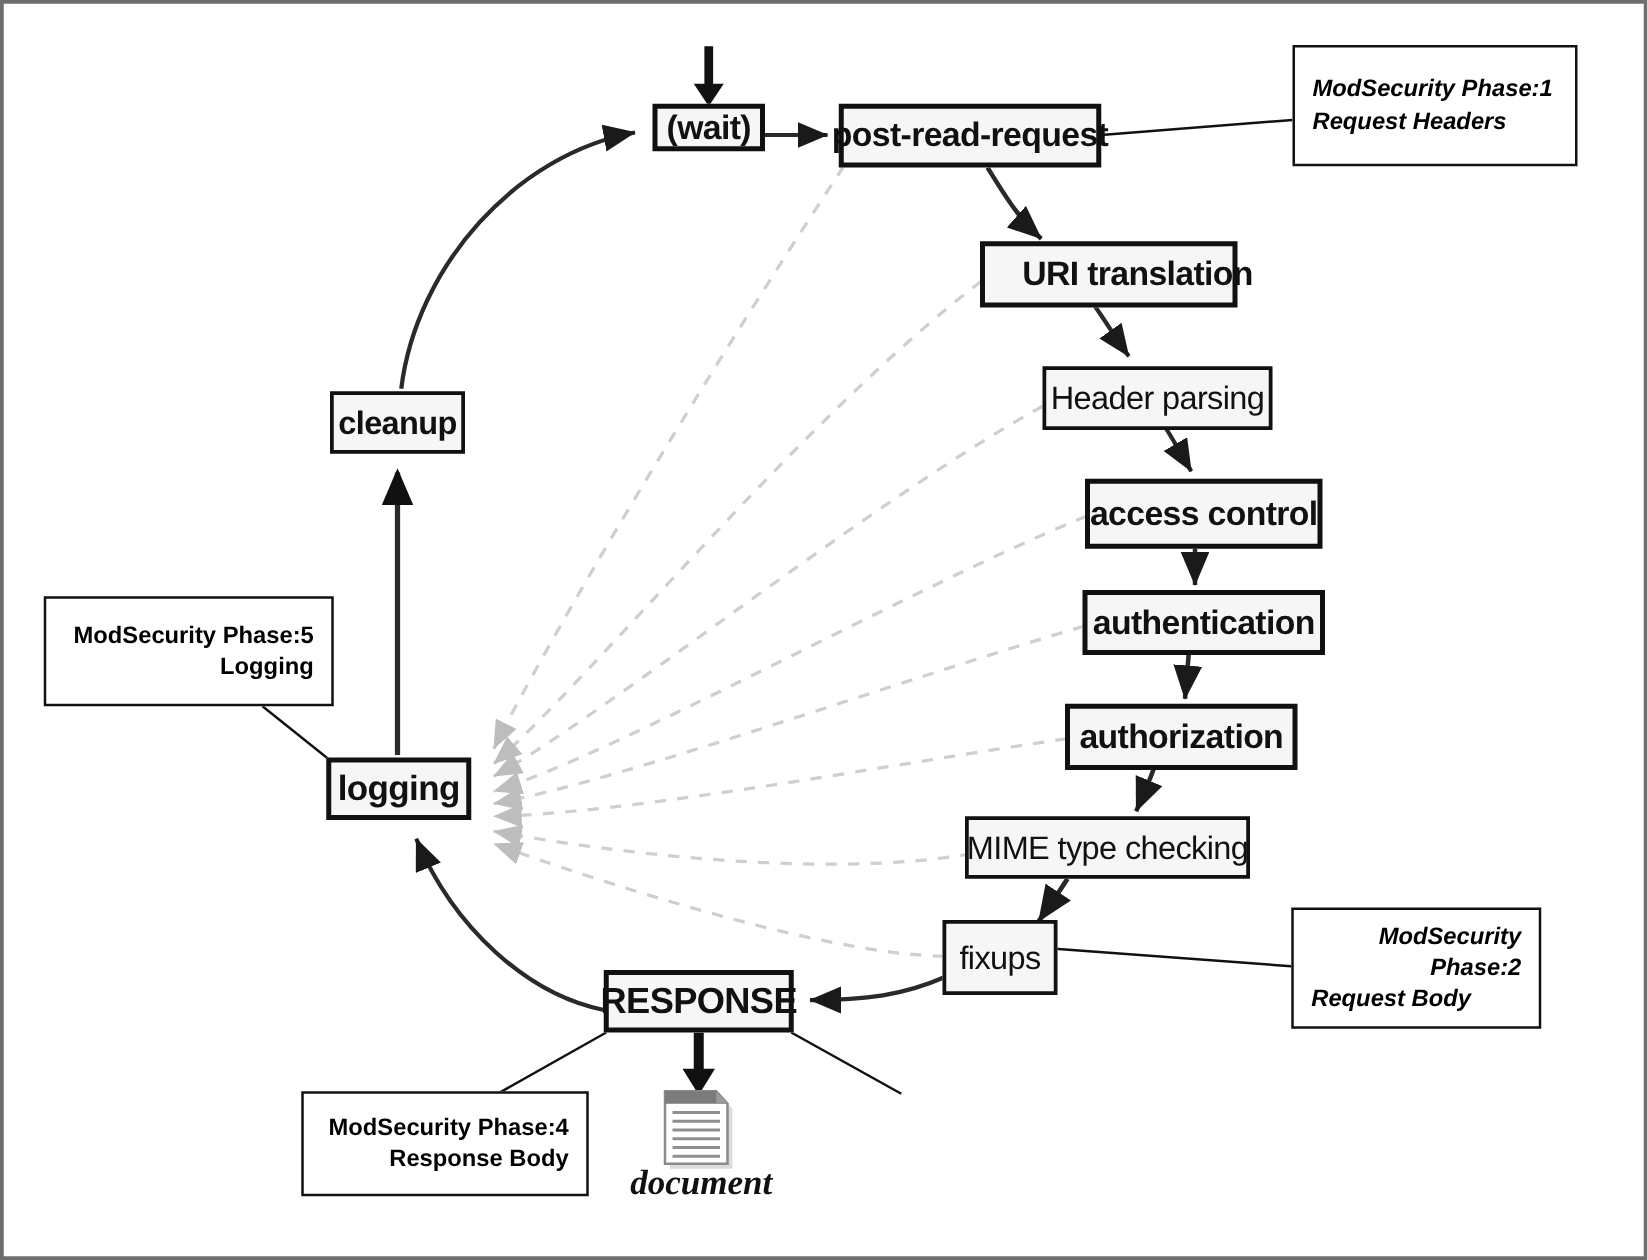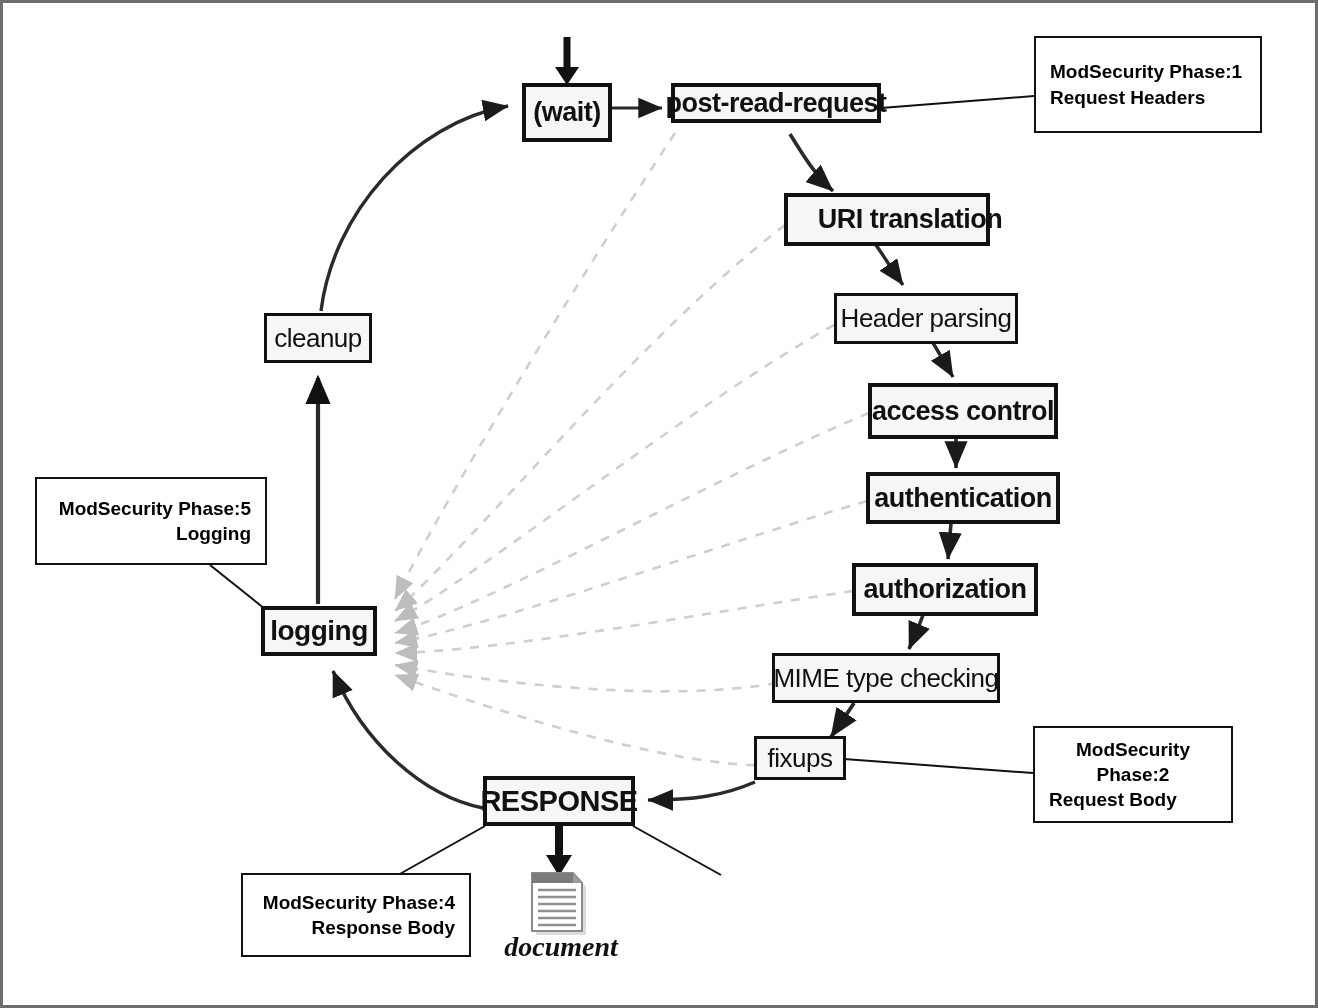--- a/index.html
+++ b/index.html
@@ -21,39 +21,39 @@
     border:4px solid #111111;
     display:flex;align-items:center;justify-content:center;
     color:#111111;
     font-family:"Liberation Sans",sans-serif;
     font-weight:bold;
     font-stretch:condensed;
     letter-spacing:-0.5px;
     white-space:nowrap;
     z-index:5;
   }
-  .node.thin{border-width:3px;font-weight:normal;}
+  .node.thin{border-width:3px;font-weight:bold;}
   .node.thin-b{border-width:3px;font-weight:bold;}
   
   .callout{
     position:absolute;
     box-sizing:border-box;
     background:#ffffff;
     border:2px solid #111111;
     display:flex;flex-direction:column;justify-content:center;
     padding:6px 14px;
     font-family:"Liberation Sans",sans-serif;
     font-weight:bold;
     font-size:19px;
     line-height:1.32;
     color:#000000;
     z-index:6;
   }
   .callout.right-align{text-align:right;align-items:flex-end;}
-  .callout.left-align{text-align:center;align-items:flex-start;}
+  .callout.left-align{text-align:right;align-items:flex-start;font-style:italic;}
   
   #doc-icon{position:absolute;z-index:5;}
   #doc-label{
     position:absolute;z-index:6;
     font-family:"Liberation Serif",serif;
     font-weight:bold;font-style:italic;
     font-size:28px;color:#111111;
     white-space:nowrap;text-align:center;
   }
 </style>
@@ -122,25 +122,25 @@
 
     <g stroke="#111111" stroke-width="2" fill="none">
       <line x1="878" y1="105" x2="1031" y2="93"></line>
       <line x1="841" y1="756" x2="1030" y2="770"></line>
       <line x1="630" y1="823" x2="718" y2="872"></line>
       <line x1="482" y1="823" x2="395" y2="872"></line>
       <line x1="207" y1="562" x2="262" y2="606"></line>
     </g>
   </svg>
 
-  <div class="node" style="left:519px;top:80px;width:90px;height:59px;font-size:27px;">
+  <div class="node" style="left:519px;top:80px;width:90px;height:38px;font-size:27px;">
     <span>(wait)</span>
   </div>
 
-  <div class="node" style="left:668px;top:80px;width:210px;height:40px;font-size:27px;">
+  <div class="node" style="left:668px;top:80px;width:210px;height:51px;font-size:27px;">
     <span>post-read-request</span>
   </div>
 
   <div class="node" style="left:781px;top:190px;width:206px;height:53px;font-size:27px;padding-left:46px;">
     <span>URI translation</span>
   </div>
 
   <div class="node thin-b" style="left:831px;top:290px;width:184px;height:51px;font-size:26px;font-weight:normal;">
     <span>Header parsing</span>
   </div>
@@ -154,21 +154,21 @@
   </div>
 
   <div class="node" style="left:849px;top:560px;width:186px;height:53px;font-size:27px;">
     <span>authorization</span>
   </div>
 
   <div class="node thin-b" style="left:769px;top:650px;width:228px;height:50px;font-size:26px;font-weight:normal;">
     <span>MIME type checking</span>
   </div>
 
-  <div class="node thin-b" style="left:751px;top:733px;width:92px;height:44px;font-size:26px;font-weight:normal;">
+  <div class="node thin-b" style="left:751px;top:733px;width:92px;height:60px;font-size:26px;font-weight:normal;">
     <span>fixups</span>
   </div>
 
   <div class="node" style="left:480px;top:773px;width:152px;height:50px;font-size:29px;justify-content:center;">
     <span>RESPONSE</span>
   </div>
 
   <div class="node" style="left:258px;top:603px;width:116px;height:50px;font-size:28px;">
     <span>logging</span>
   </div>

